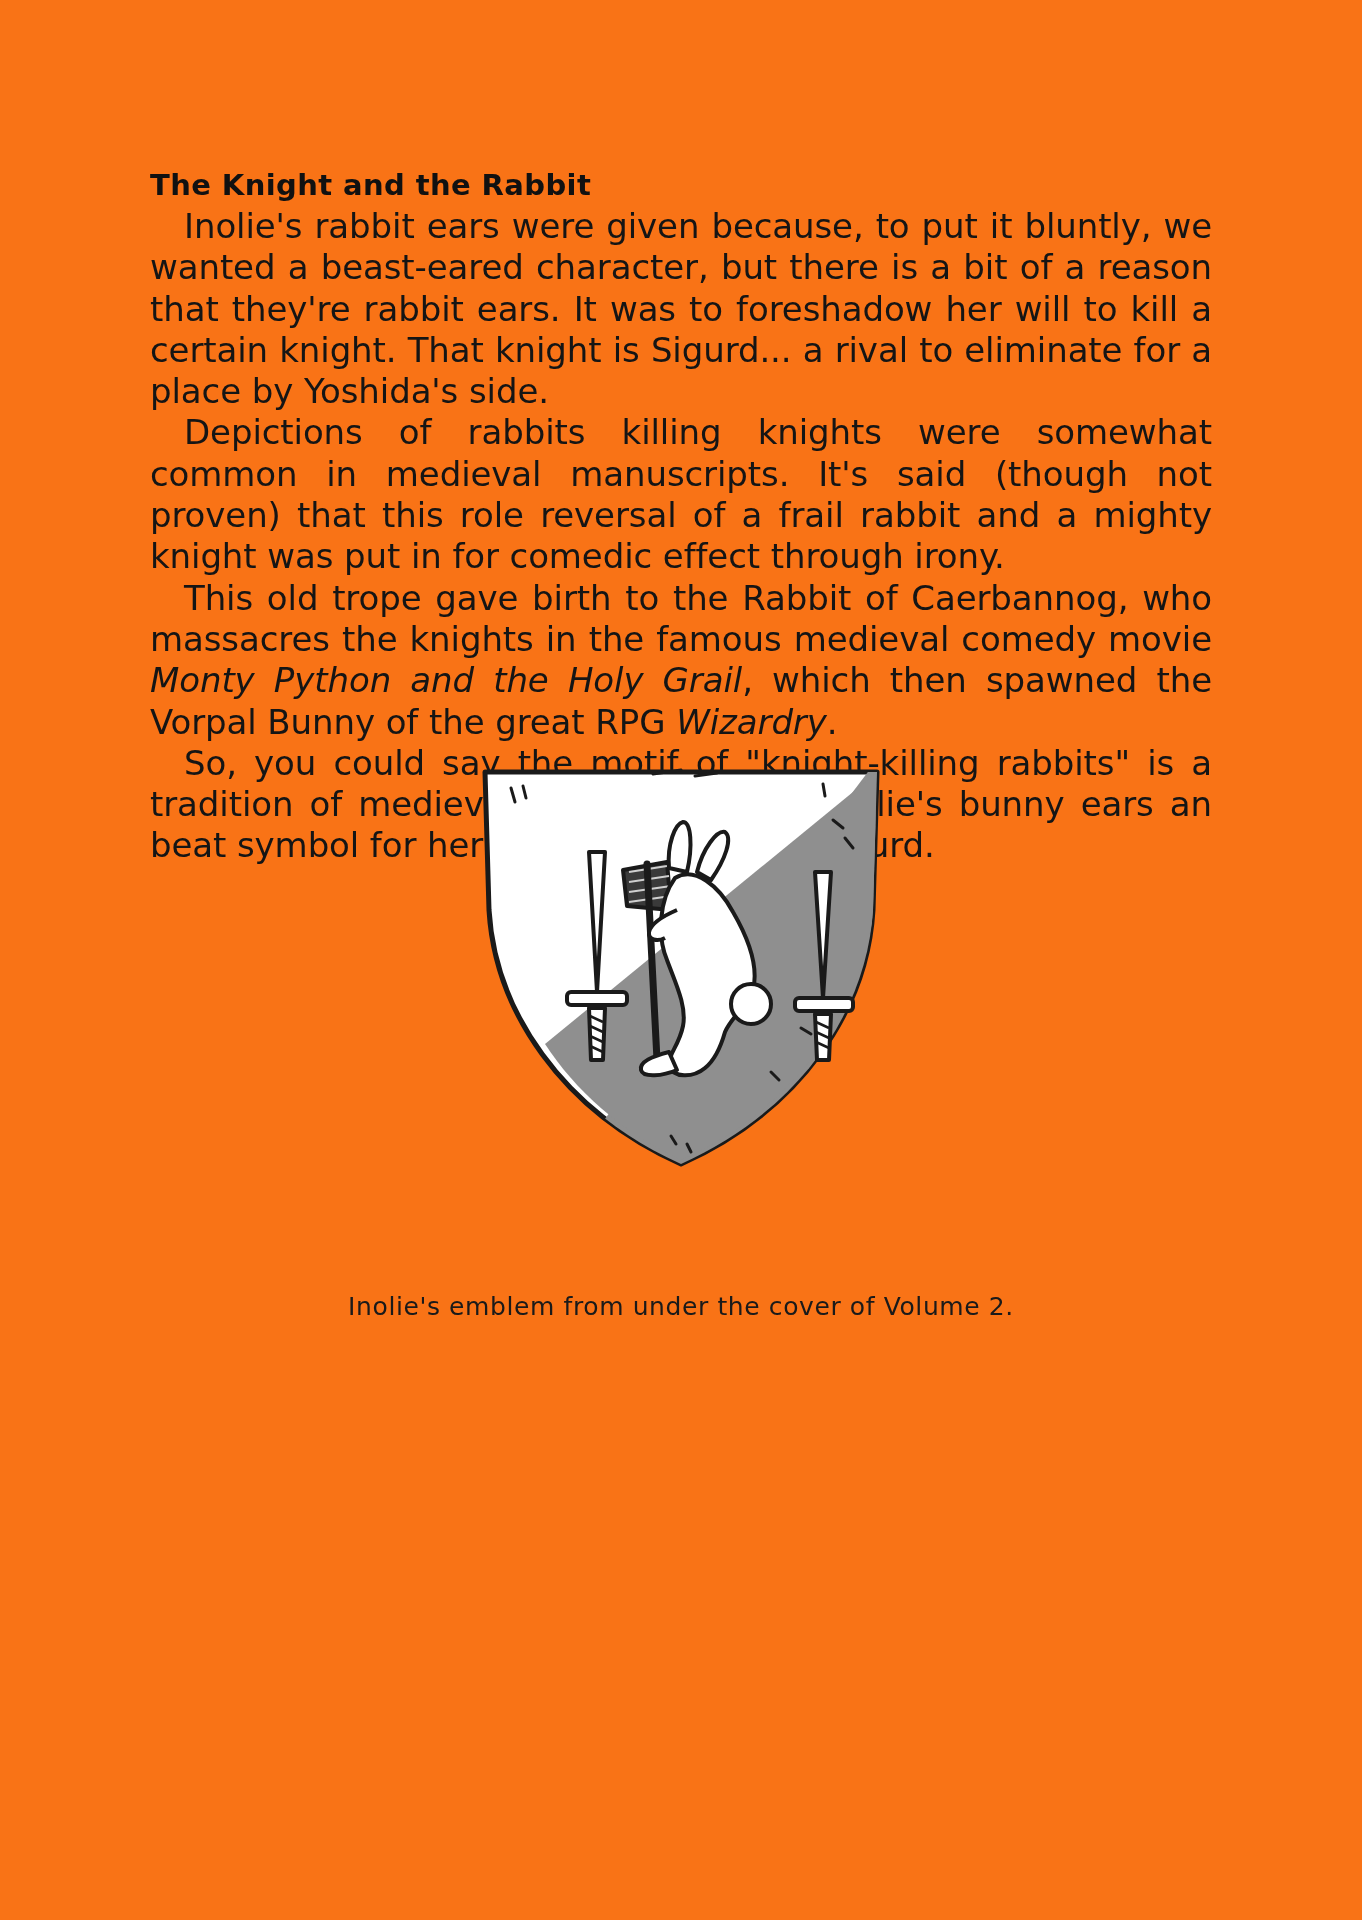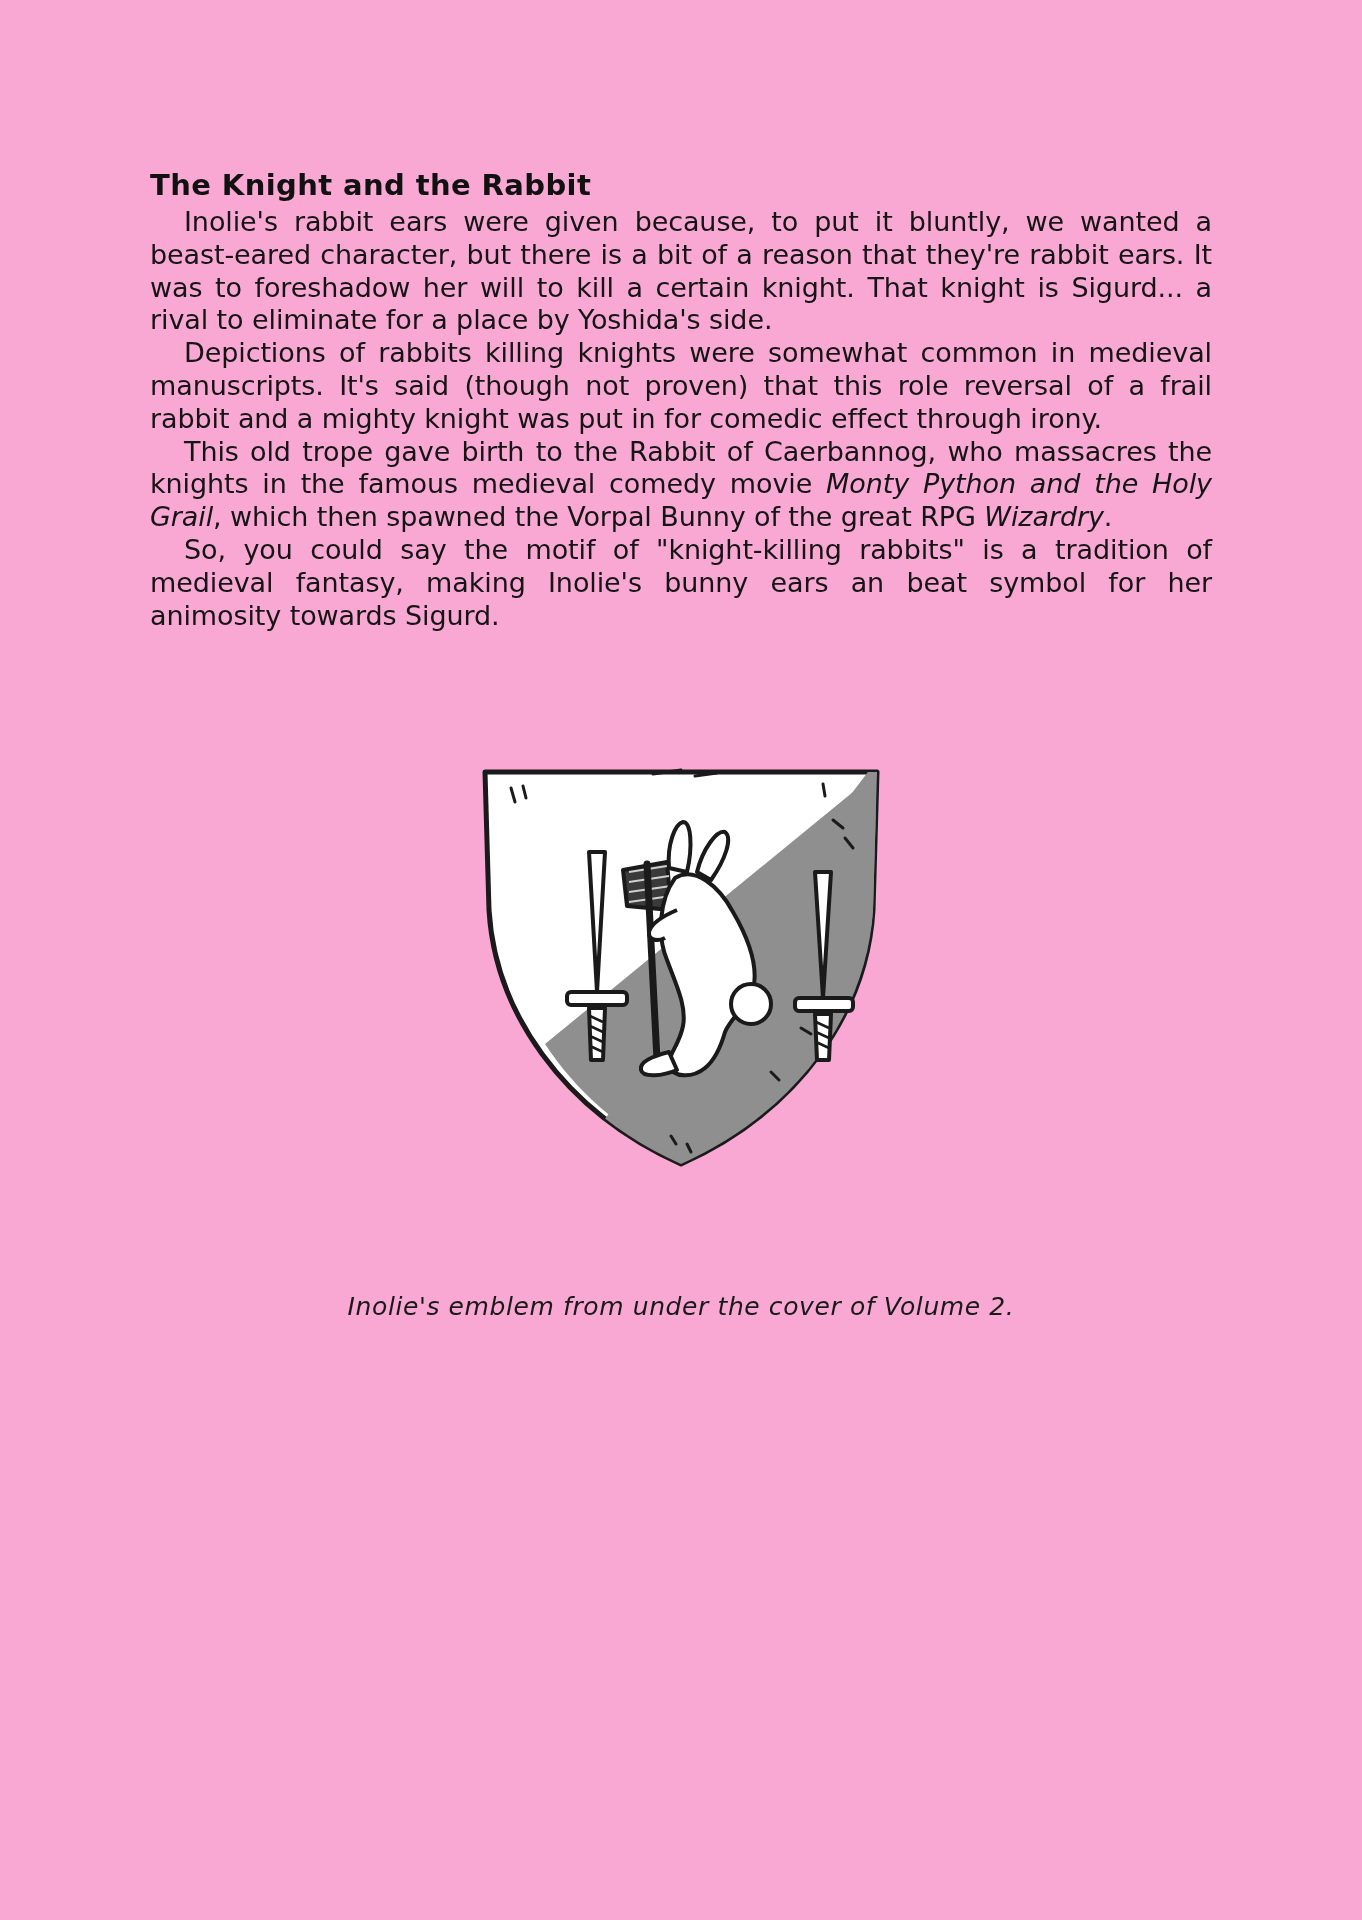--- a/index.html
+++ b/index.html
@@ -14,42 +14,42 @@
     font-family: "DejaVu Sans", sans-serif;
     color: #141414;
     overflow: hidden;
   }
 
   .page {
     position: absolute;
     left: 0; top: 0;
     width: 1362px;
     height: 1920px;
-    background: #f9a8d4;
+    background: #f97316;
   }
 
   .content {
     position: absolute;
     left: 150px;
     top: 168px;
     width: 1062px;
   }
 
   .article-title {
     font-size: 29px;
     font-weight: bold;
     letter-spacing: 0.4px;
     margin: 0 0 4px 0;
     font-family: "DejaVu Sans", sans-serif;
     color: #111;
   }
 
   p.body-par {
     margin: 0;
-    font-size: 27px;
+    font-size: 34px;
     line-height: 1.215;
     text-align: justify;
     text-indent: 34px;
     color: #151515;
     letter-spacing: -0.1px;
     -webkit-hyphens: none;
     hyphens: none;
   }
   p.body-par.last-left {
     text-align: justify;
@@ -76,21 +76,20 @@
     position: absolute;
     left: 0;
     top: 1290px;
     width: 1362px;
     text-align: center;
     font-family: "DejaVu Sans", sans-serif;
     font-size: 25px;
     line-height: 1.32;
     color: #1a1a1a;
     letter-spacing: 0.6px;
-    font-style: italic;
   }
   .caption div {
     white-space: nowrap;
   }
 </style>
 </head>
 <body>
 
 <div class="page">
 

